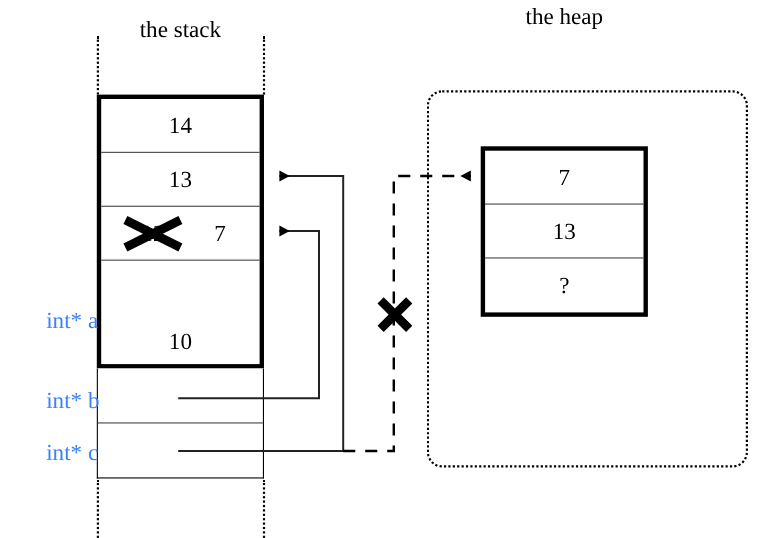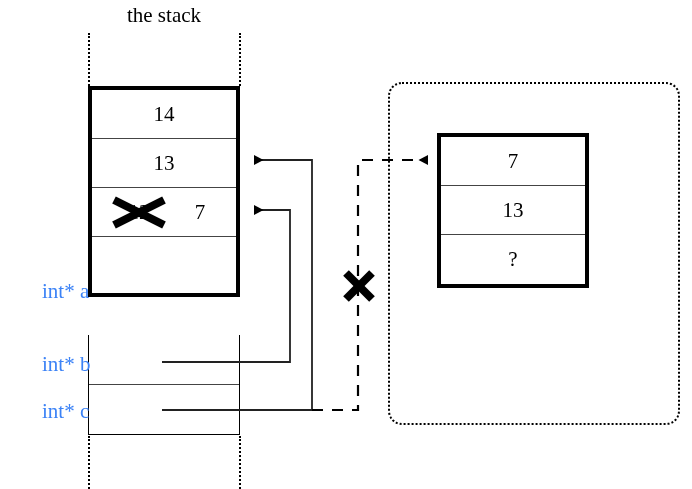--- a/index.html
+++ b/index.html
@@ -15,21 +15,21 @@
     font-family: "Liberation Serif", "DejaVu Serif", serif;
     overflow: hidden;
   }
   .title {
     position: absolute;
     font-size: 21px;
     color: #000;
     white-space: nowrap;
     text-align: center;
   }
-  #title-stack { left: 88px; top: 3px; width: 152px; }
+  #title-stack { left: 88px; top: 15px; width: 152px; }
   #title-heap  { left: 437px; top: 3px; width: 152px; }
 
   
   #stack-dotted-top-left,
   #stack-dotted-top-right,
   #stack-dotted-bot-left,
   #stack-dotted-bot-right {
     position: absolute;
     width: 0px;
     border-left: 2px dotted #000;
@@ -37,21 +37,21 @@
   #stack-dotted-top-left  { left: 88px;  top: 33px; height: 53px; }
   #stack-dotted-top-right { left: 239px; top: 33px; height: 53px; }
   #stack-dotted-bot-left  { left: 88px;  top: 436px; height: 53px; }
   #stack-dotted-bot-right { left: 239px; top: 436px; height: 53px; }
 
   #stack-frame-main {
     position: absolute;
     left: 88px;
     top: 86px;
     width: 152px;
-    height: 211px;
+    height: 249px;
     box-sizing: border-box;
     border: 4px solid #000;
     background: #fff;
   }
   #stack-frame-lower {
     position: absolute;
     left: 88px;
     top: 335px;
     width: 152px;
     height: 100px;
@@ -174,20 +174,21 @@
     height: 489px;
     pointer-events: none;
   }
 </style>
 </head>
 <body>
 
 <div id="canvas">
 
   <div class="title" id="title-stack">the stack</div>
+  <div class="title" id="title-heap">the heap</div>
 
   <div id="stack-dotted-top-left"></div>
   <div id="stack-dotted-top-right"></div>
   <div id="stack-dotted-bot-left"></div>
   <div id="stack-dotted-bot-right"></div>
 
   <div id="stack-frame-main">
     <div class="stack-cell" style="top:0px;">
       <span>14</span>
     </div>
@@ -197,20 +198,23 @@
     <div class="stack-cell" style="top:98px;">
       <div id="cell-crossed-inner">
         <div id="crossed-old-value">12</div>
         <svg id="cross-out-mark" viewBox="0 0 58 33">
           <line x1="4" y1="4" x2="54" y2="29" stroke="#000" stroke-width="8" stroke-linecap="butt"></line>
           <line x1="54" y1="4" x2="4" y2="29" stroke="#000" stroke-width="8" stroke-linecap="butt"></line>
         </svg>
         <div id="crossed-new-value">7</div>
       </div>
     </div>
+    <div class="stack-cell last" style="top:196px;">
+      <span>10</span>
+    </div>
   </div>
 
   <div id="stack-frame-lower">
     <div class="lower-cell" style="top:0px;"></div>
     <div class="lower-cell last" style="top:50px;"></div>
   </div>
 
   <div class="var-label" id="label-a">int* a</div>
   <div class="var-label" id="label-b">int* b</div>
   <div class="var-label" id="label-c">int* c</div>

